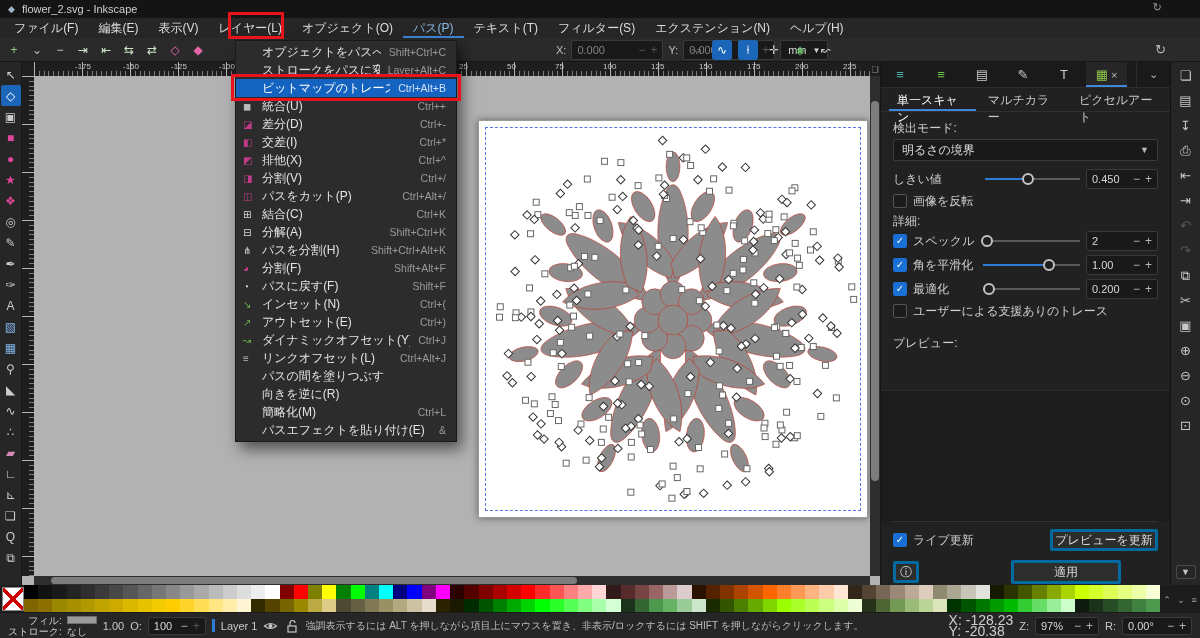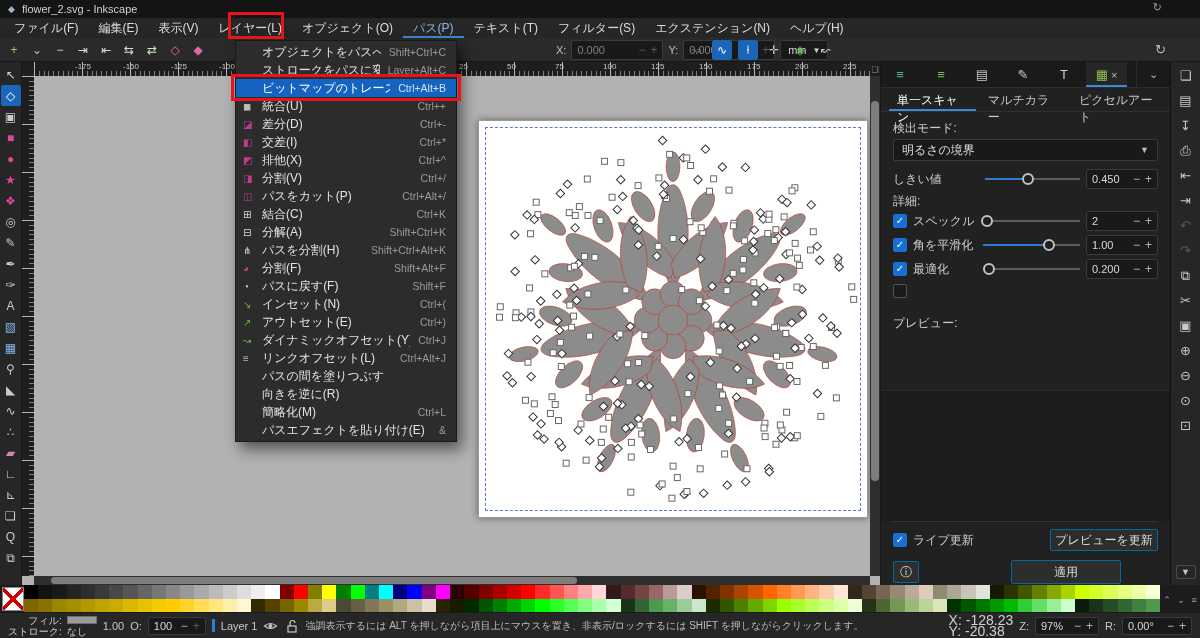--- a/index.html
+++ b/index.html
@@ -111,21 +111,21 @@
   .slider{flex:1;position:relative;height:14px;}
   .slider .track{position:absolute;left:0;right:0;top:6px;height:2px;background:#5a5a5a;}
   .slider .fill{position:absolute;left:0;top:6px;height:2px;background:#2f7cd6;}
   .slider .knob{position:absolute;top:1px;width:12px;height:12px;border-radius:50%;background:#1e1e1e;border:2px solid #c2c2c2;}
   .sspin{width:72px;flex:none;}
   .crow{display:flex;align-items:center;gap:6px;height:20px;}
   .preview-label{margin-top:14px;height:16px;}
   .preview-box{position:absolute;left:0;right:0;top:278px;bottom:64px;background:#1c1c1c;border-top:1px solid #2a2a2a;}
   .dock-bottom{position:absolute;left:12px;right:12px;bottom:6px;height:58px;border-top:1px solid #333;padding-top:6px;}
   .db-row1{display:flex;align-items:center;height:24px;gap:6px;}
-  .btn{background:#2d2d2d;border:1px solid #0369a1;border-radius:2px;color:#ddd;font-size:12px;
+  .btn{background:#2d2d2d;border:3px solid #0369a1;border-radius:2px;color:#ddd;font-size:12px;
        display:flex;align-items:center;justify-content:center;}
   .upd-btn{margin-left:auto;width:108px;height:22px;}
   .db-row2{display:flex;align-items:center;margin-top:8px;height:24px;}
   .info-btn{width:26px;height:22px;font-size:12px;}
   .apply-btn{width:110px;height:24px;margin-left:92px;}
 
   
   .commands{position:absolute;left:1170px;top:62px;width:30px;height:523px;background:#262626;
             border-left:1px solid #111;display:flex;flex-direction:column;align-items:center;
             padding-top:5px;gap:8px;}
@@ -875,20 +875,24 @@
             <div class="fill" style="width: 45%;"></div>
             <div class="knob" style="left: calc(45% - 6px);"></div>
         </div>
         <div class="spin sspin">
           <span class="val" style="flex:1">0.450</span>
           <span class="b">−</span>
             <span class="b">+</span>
         </div>
       </div>
 
+      <div class="crow">
+        <span class="chk"></span>
+        <span>画像を反転</span>
+      </div>
 
       <div class="dlabel">詳細:</div>
 
       <div class="srow">
         <span class="chk on">
             <span class="tick">✓</span>
           </span>
         <span class="slbl">スペックル</span>
         <div class="slider">
           <div class="track"></div>
@@ -931,20 +935,21 @@
         </div>
         <div class="spin sspin">
           <span class="val" style="flex:1">0.200</span>
           <span class="b">−</span>
             <span class="b">+</span>
         </div>
       </div>
 
       <div class="crow">
         <span class="chk"></span>
+        <span>ユーザーによる支援ありのトレース</span>
       </div>
 
       <div class="preview-label">プレビュー:</div>
       <div class="preview-box"></div>
 
       <div class="dock-bottom">
         <div class="db-row1">
           <span class="chk on">
               <span class="tick">✓</span>
             </span>

